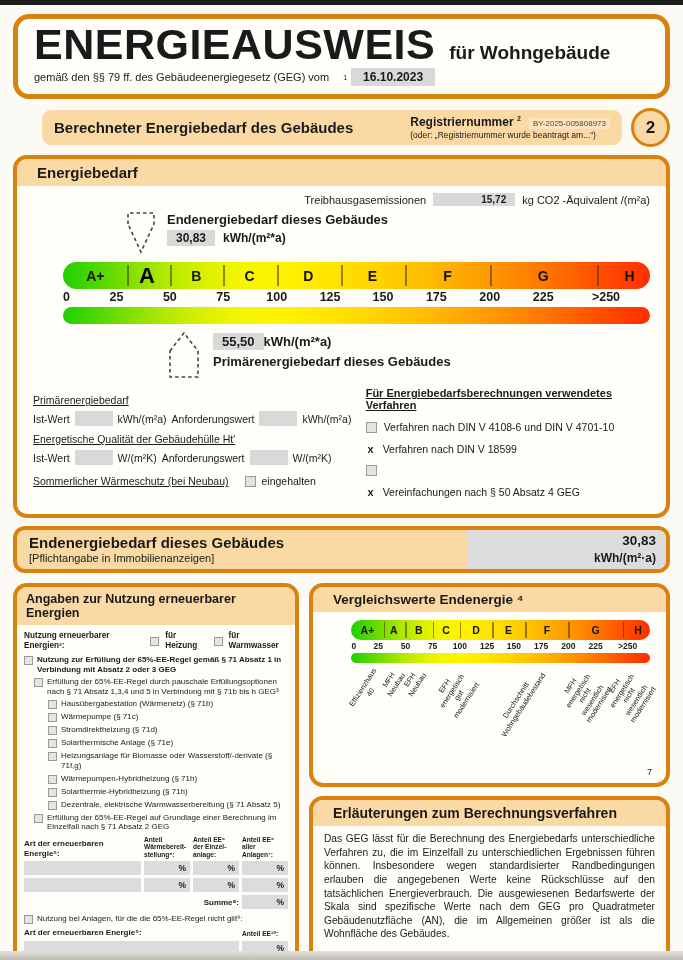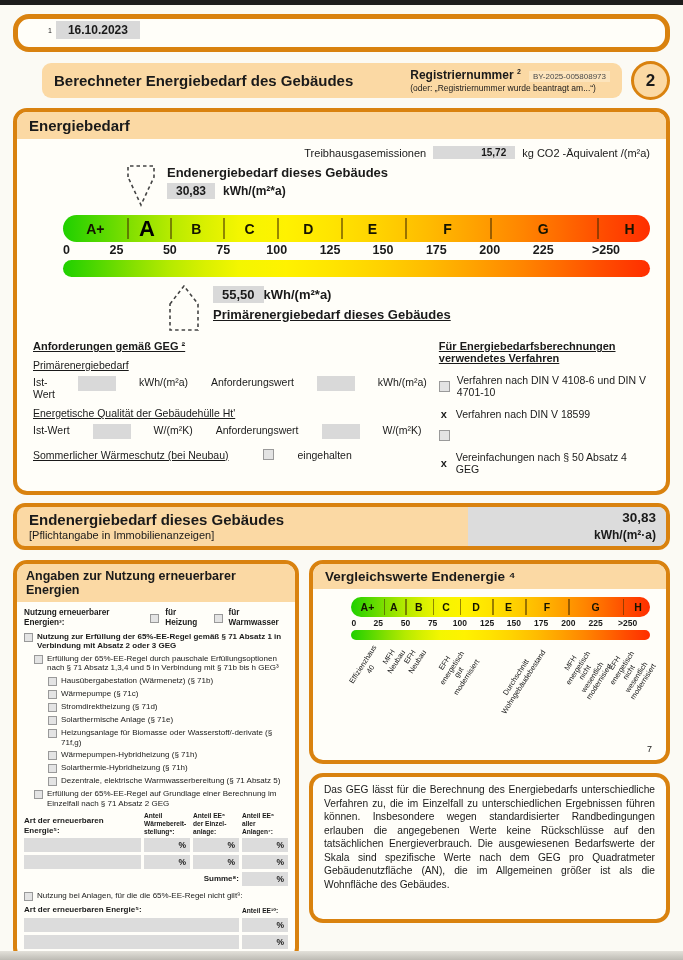--- a/index.html
+++ b/index.html
@@ -9,21 +9,21 @@
     font-family:"Liberation Sans","DejaVu Sans",sans-serif;
     color:#1a1a1a;
     -webkit-font-smoothing:antialiased;
   }
   .page{position:relative;width:683px;height:960px;background:#fbfaf4;overflow:hidden;}
   .topline{height:5px;background:#1c1c1c;}
   .bottom-strip{position:absolute;left:0;right:0;bottom:0;height:9px;background:linear-gradient(#e3e1da,#bdbbb4);}
 
   
   .obox{border:4px solid #d9820f;border-radius:14px;background:#fffef9;overflow:hidden;}
-  .box-header{background:#fbd9a4;padding:5px 12px;font-weight:bold;font-size:15px;}
+  .box-header{background:#fbd9a4;padding:5px 20px;font-weight:bold;font-size:15px;}
   .val-box{background:#d9d9d9;font-weight:bold;text-align:center;padding:1px 9px;display:inline-block;}
   .cbx{width:9px;height:9px;background:#e3e3e3;border:1px solid #9a9a9a;flex:none;display:inline-block;}
   .xmark{font-weight:bold;font-size:11px;width:10px;flex:none;text-align:center;line-height:10px;}
   .ul{text-decoration:underline;}
 
   
   .header-box{margin:9px 13px 0;border:5px solid #d9820f;border-radius:16px;background:#fffef9;padding:2px 16px 8px;}
   .title-row{display:flex;align-items:baseline;gap:14px;}
   .main-title{font-size:43px;font-weight:bold;letter-spacing:.5px;line-height:1.1;}
   .sub-title{font-size:19px;font-weight:bold;}
@@ -56,28 +56,28 @@
   .bar1{height:27px;}
   .bar2{height:17px;border-radius:9px;margin-top:1px;}
   .dv{position:absolute;top:3px;bottom:3px;width:2px;background:rgba(70,45,0,.55);}
   .lt{position:absolute;top:50%;transform:translate(-50%,-50%);font-weight:bold;font-size:14px;color:#141400;}
   .lt.cur{font-size:22px;color:#000;}
   .ticks{position:relative;height:17px;font-size:12.5px;font-weight:bold;}
   .tk{position:absolute;top:1px;transform:translateX(-50%);}
   .prim-block{position:relative;height:56px;margin:5px 0 0 148px;}
   .prim-text{margin-left:48px;padding-top:4px;}
   .prim-vals{font-size:13px;font-weight:bold;display:flex;align-items:center;}
-  .prim-label{font-size:13px;font-weight:bold;margin-top:4px;text-decoration:underline;}
+  .prim-label{font-size:13px;font-weight:bold;margin-top:4px;}
 
   .anford-row{display:flex;gap:12px;padding:2px 14px 6px 16px;}
   .anford-left{flex:1.12;font-size:10.5px;}
   .anford-right{flex:1;font-size:10.5px;}
   .anford-title{font-size:11px;font-weight:bold;margin-bottom:7px;}
   .sub-head{margin:7px 0 3px;}
-  .frow{display:flex;align-items:flex-start;gap:23px;margin:5px 0;flex-wrap:nowrap;}
+  .frow{display:flex;align-items:center;gap:5px;margin:5px 0;flex-wrap:nowrap;}
   .field{background:#d9d9d9;width:38px;height:15px;flex:none;}
   .vrow{display:flex;align-items:center;gap:7px;margin:10px 0;}
 
   
   .banner{margin:8px 13px 0;border:4px solid #d9820f;border-radius:12px;overflow:hidden;display:flex;background:#fbd9a4;}
   .banner-left{flex:1;padding:4px 12px 5px;}
   .banner-title{font-size:15px;font-weight:bold;}
   .banner-sub{font-size:11px;margin-top:1px;}
   .banner-right{width:178px;background:#dcdcdc;padding:3px 10px 4px;text-align:right;font-weight:bold;display:flex;flex-direction:column;justify-content:space-between;}
   .banner-val{font-size:13.5px;}
@@ -123,21 +123,26 @@
   .erl-box .box-header{font-size:14px;}
   .erl-text{padding:6px 11px 27px;font-size:10.2px;line-height:1.33;text-align:justify;}
 </style>
 </head>
 <body>
 
 <div class="page">
   <div class="topline"></div>
 
   <div class="header-box">
+    <div class="title-row">
+      <span class="main-title">ENERGIEAUSWEIS</span>
+      <span class="sub-title">für Wohngebäude</span>
+    </div>
     <div class="law-row">
+      <span>gemäß den §§ 79 ff. des Gebäudeenergiegesetz (GEG) vom</span>
       <sup class="law-sup">1</sup>
       <span class="date-box">16.10.2023</span>
     </div>
   </div>
 
   <div class="secbar-row">
     <div class="secbar">
       <span class="secbar-title">Berechneter Energiebedarf des Gebäudes</span>
       <div class="reg-block">
         <div class="reg-line1">
@@ -216,21 +221,20 @@
         <div class="prim-vals">
           <span class="val-box">55,50</span>
           <span>kWh/(m²*a)</span>
         </div>
         <div class="prim-label">Primärenergiebedarf dieses Gebäudes</div>
       </div>
     </div>
 
     <div class="anford-row">
       <div class="anford-left">
-        <div class="anford-title ul">Anforderungen gemäß GEG ²</div>
         <div class="sub-head ul">Primärenergiebedarf</div>
         <div class="frow">
           <span>Ist-Wert</span>
           <span class="field"></span>
           <span>kWh/(m²a)</span>
           <span>Anforderungswert</span>
           <span class="field"></span>
           <span>kWh/(m²a)</span>
         </div>
         <div class="sub-head ul">Energetische Qualität der Gebäudehülle Ht'</div>
@@ -450,19 +454,20 @@
             <div class="rot" style="left:91%">
                 <span>EFH energetisch nicht
 wesentlich modernisiert</span>
               </div>
           </div>
           <span class="verg-fn">7</span>
         </div>
       </div>
 
       <div class="obox erl-box">
+        <div class="box-header">Erläuterungen zum Berechnungsverfahren</div>
         <div class="erl-text">Das GEG lässt für die Berechnung des Energiebedarfs unterschiedliche Verfahren zu, die im Einzelfall zu unterschiedlichen Ergebnissen führen können. Insbesondere wegen standardisierter Randbedingungen erlauben die angegebenen Werte keine Rückschlüsse auf den tatsächlichen Energieverbrauch. Die ausgewiesenen Bedarfswerte der Skala sind spezifische Werte nach dem GEG pro Quadratmeter Gebäudenutzfläche (AN), die im Allgemeinen größer ist als die Wohnfläche des Gebäudes.</div>
       </div>
     </div>
   </div>
 
   <div class="bottom-strip"></div>
 </div>
 
 </body></html>

